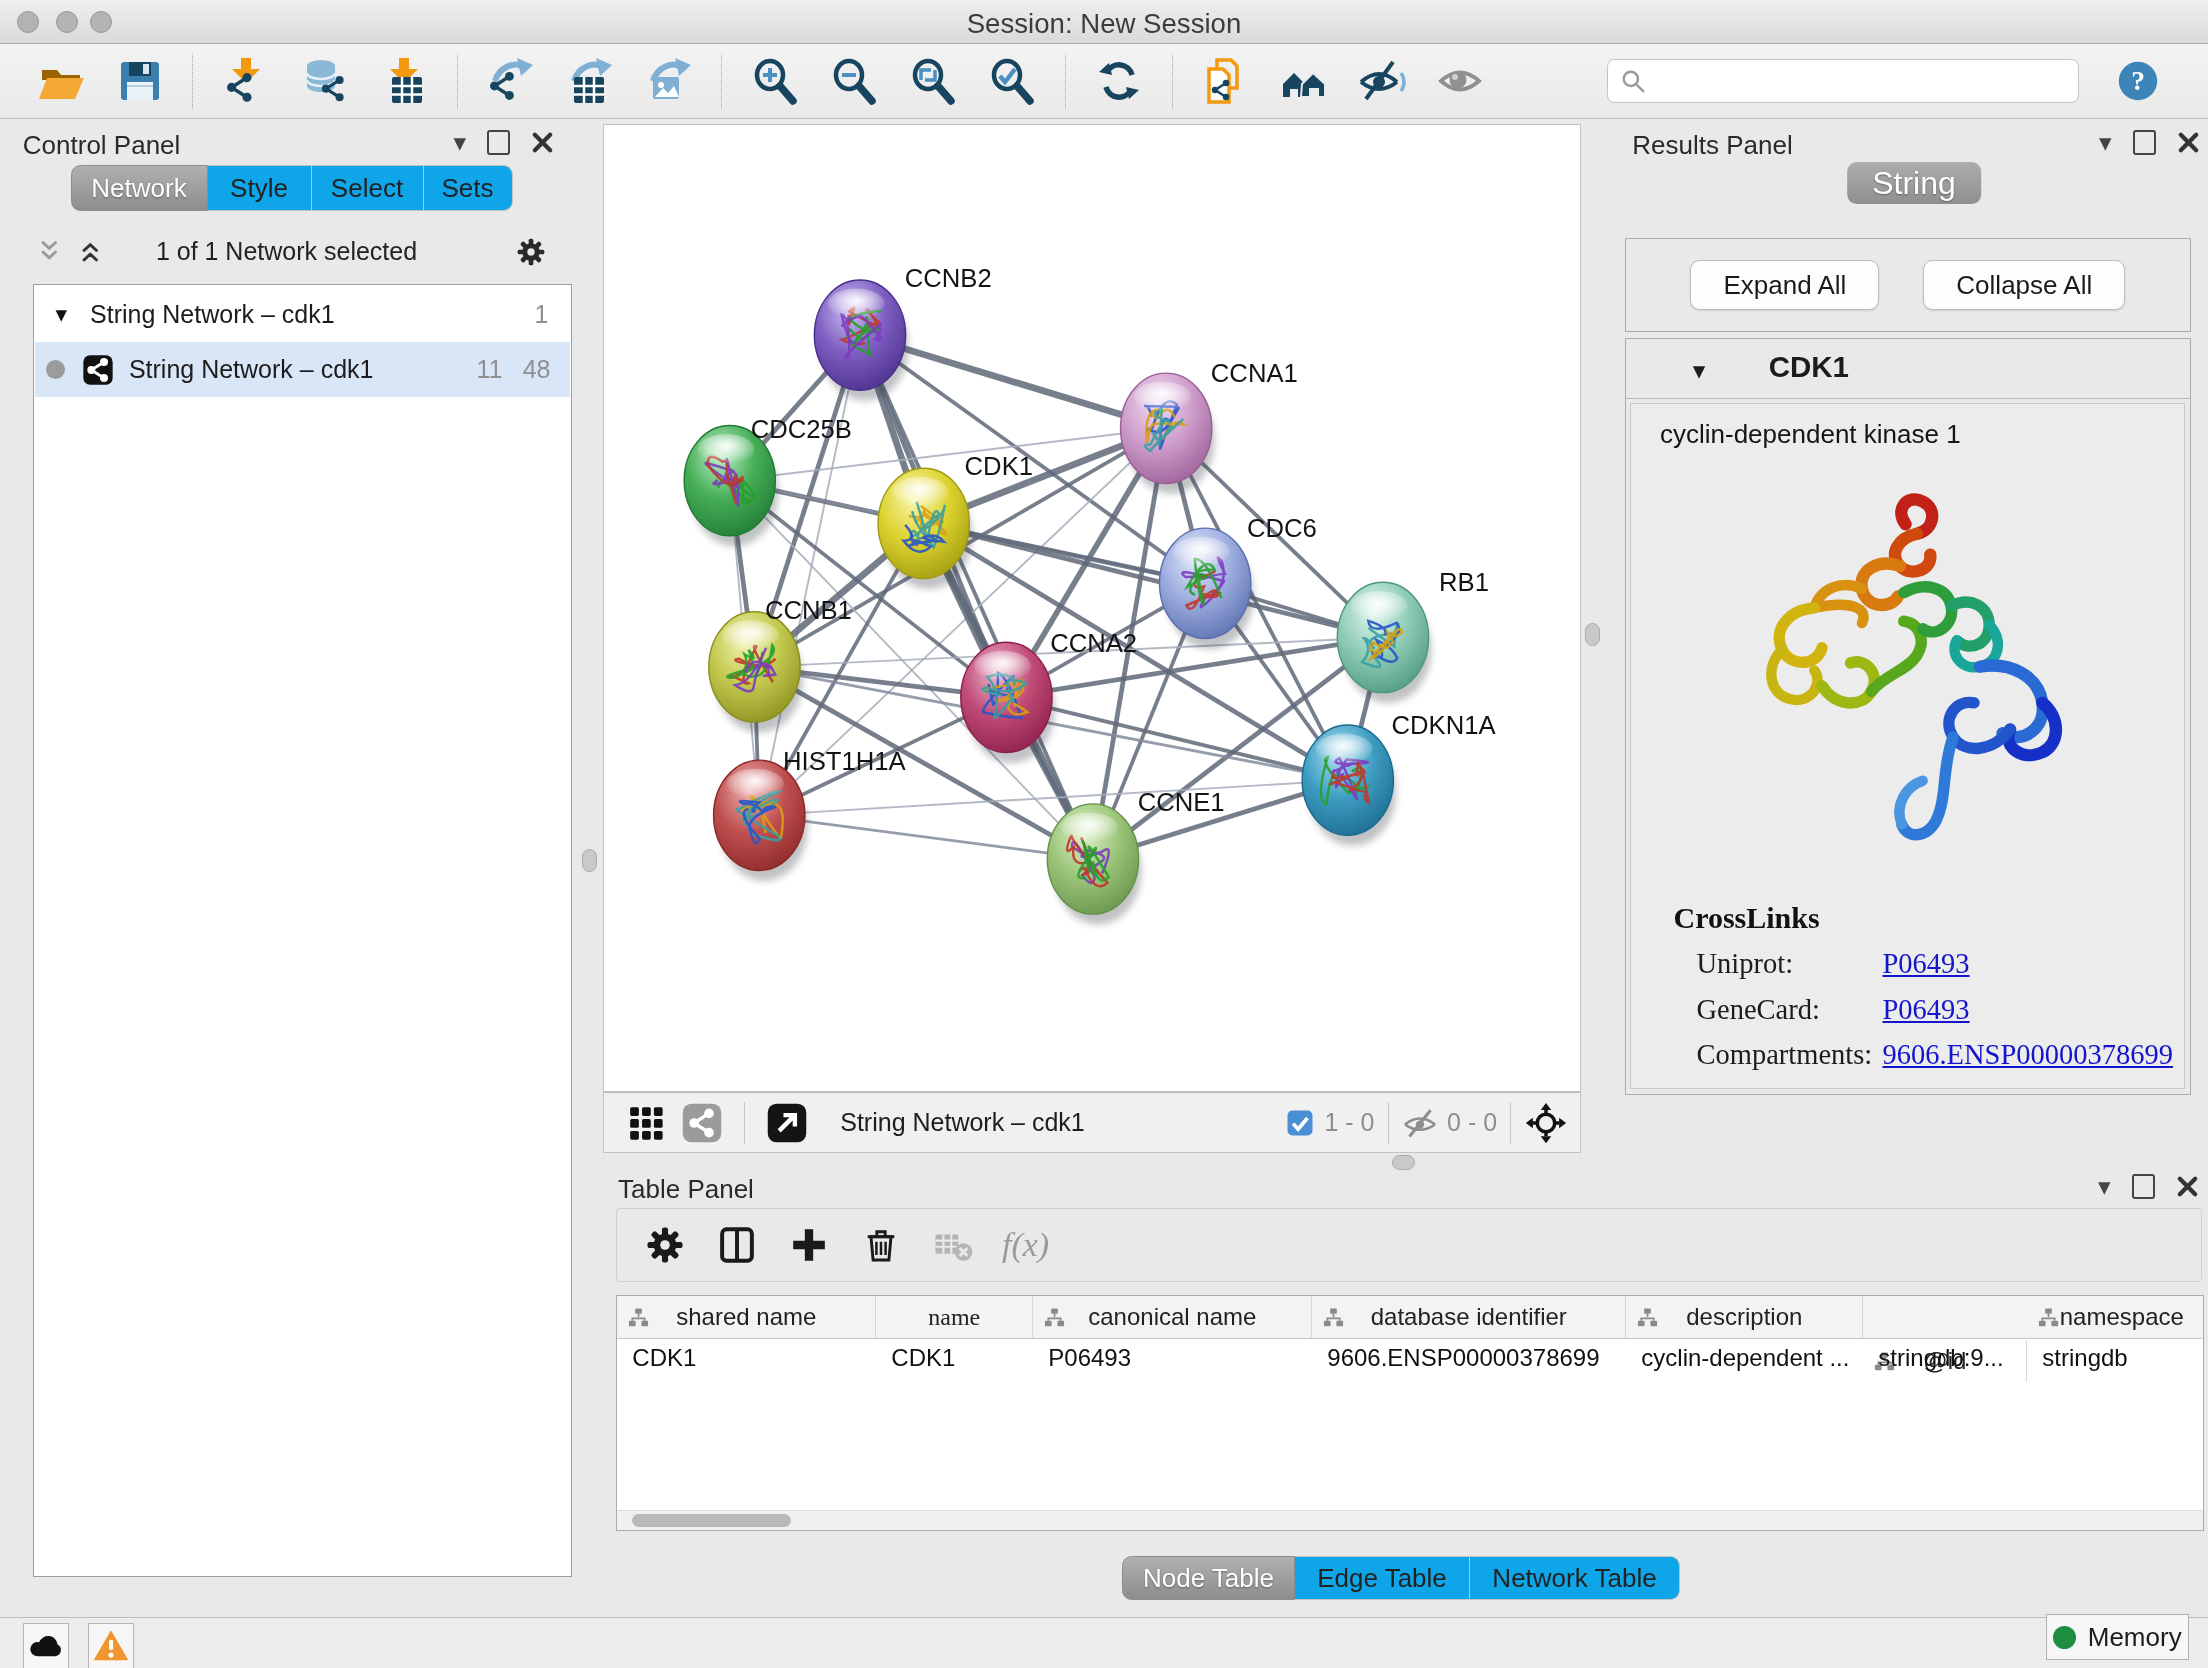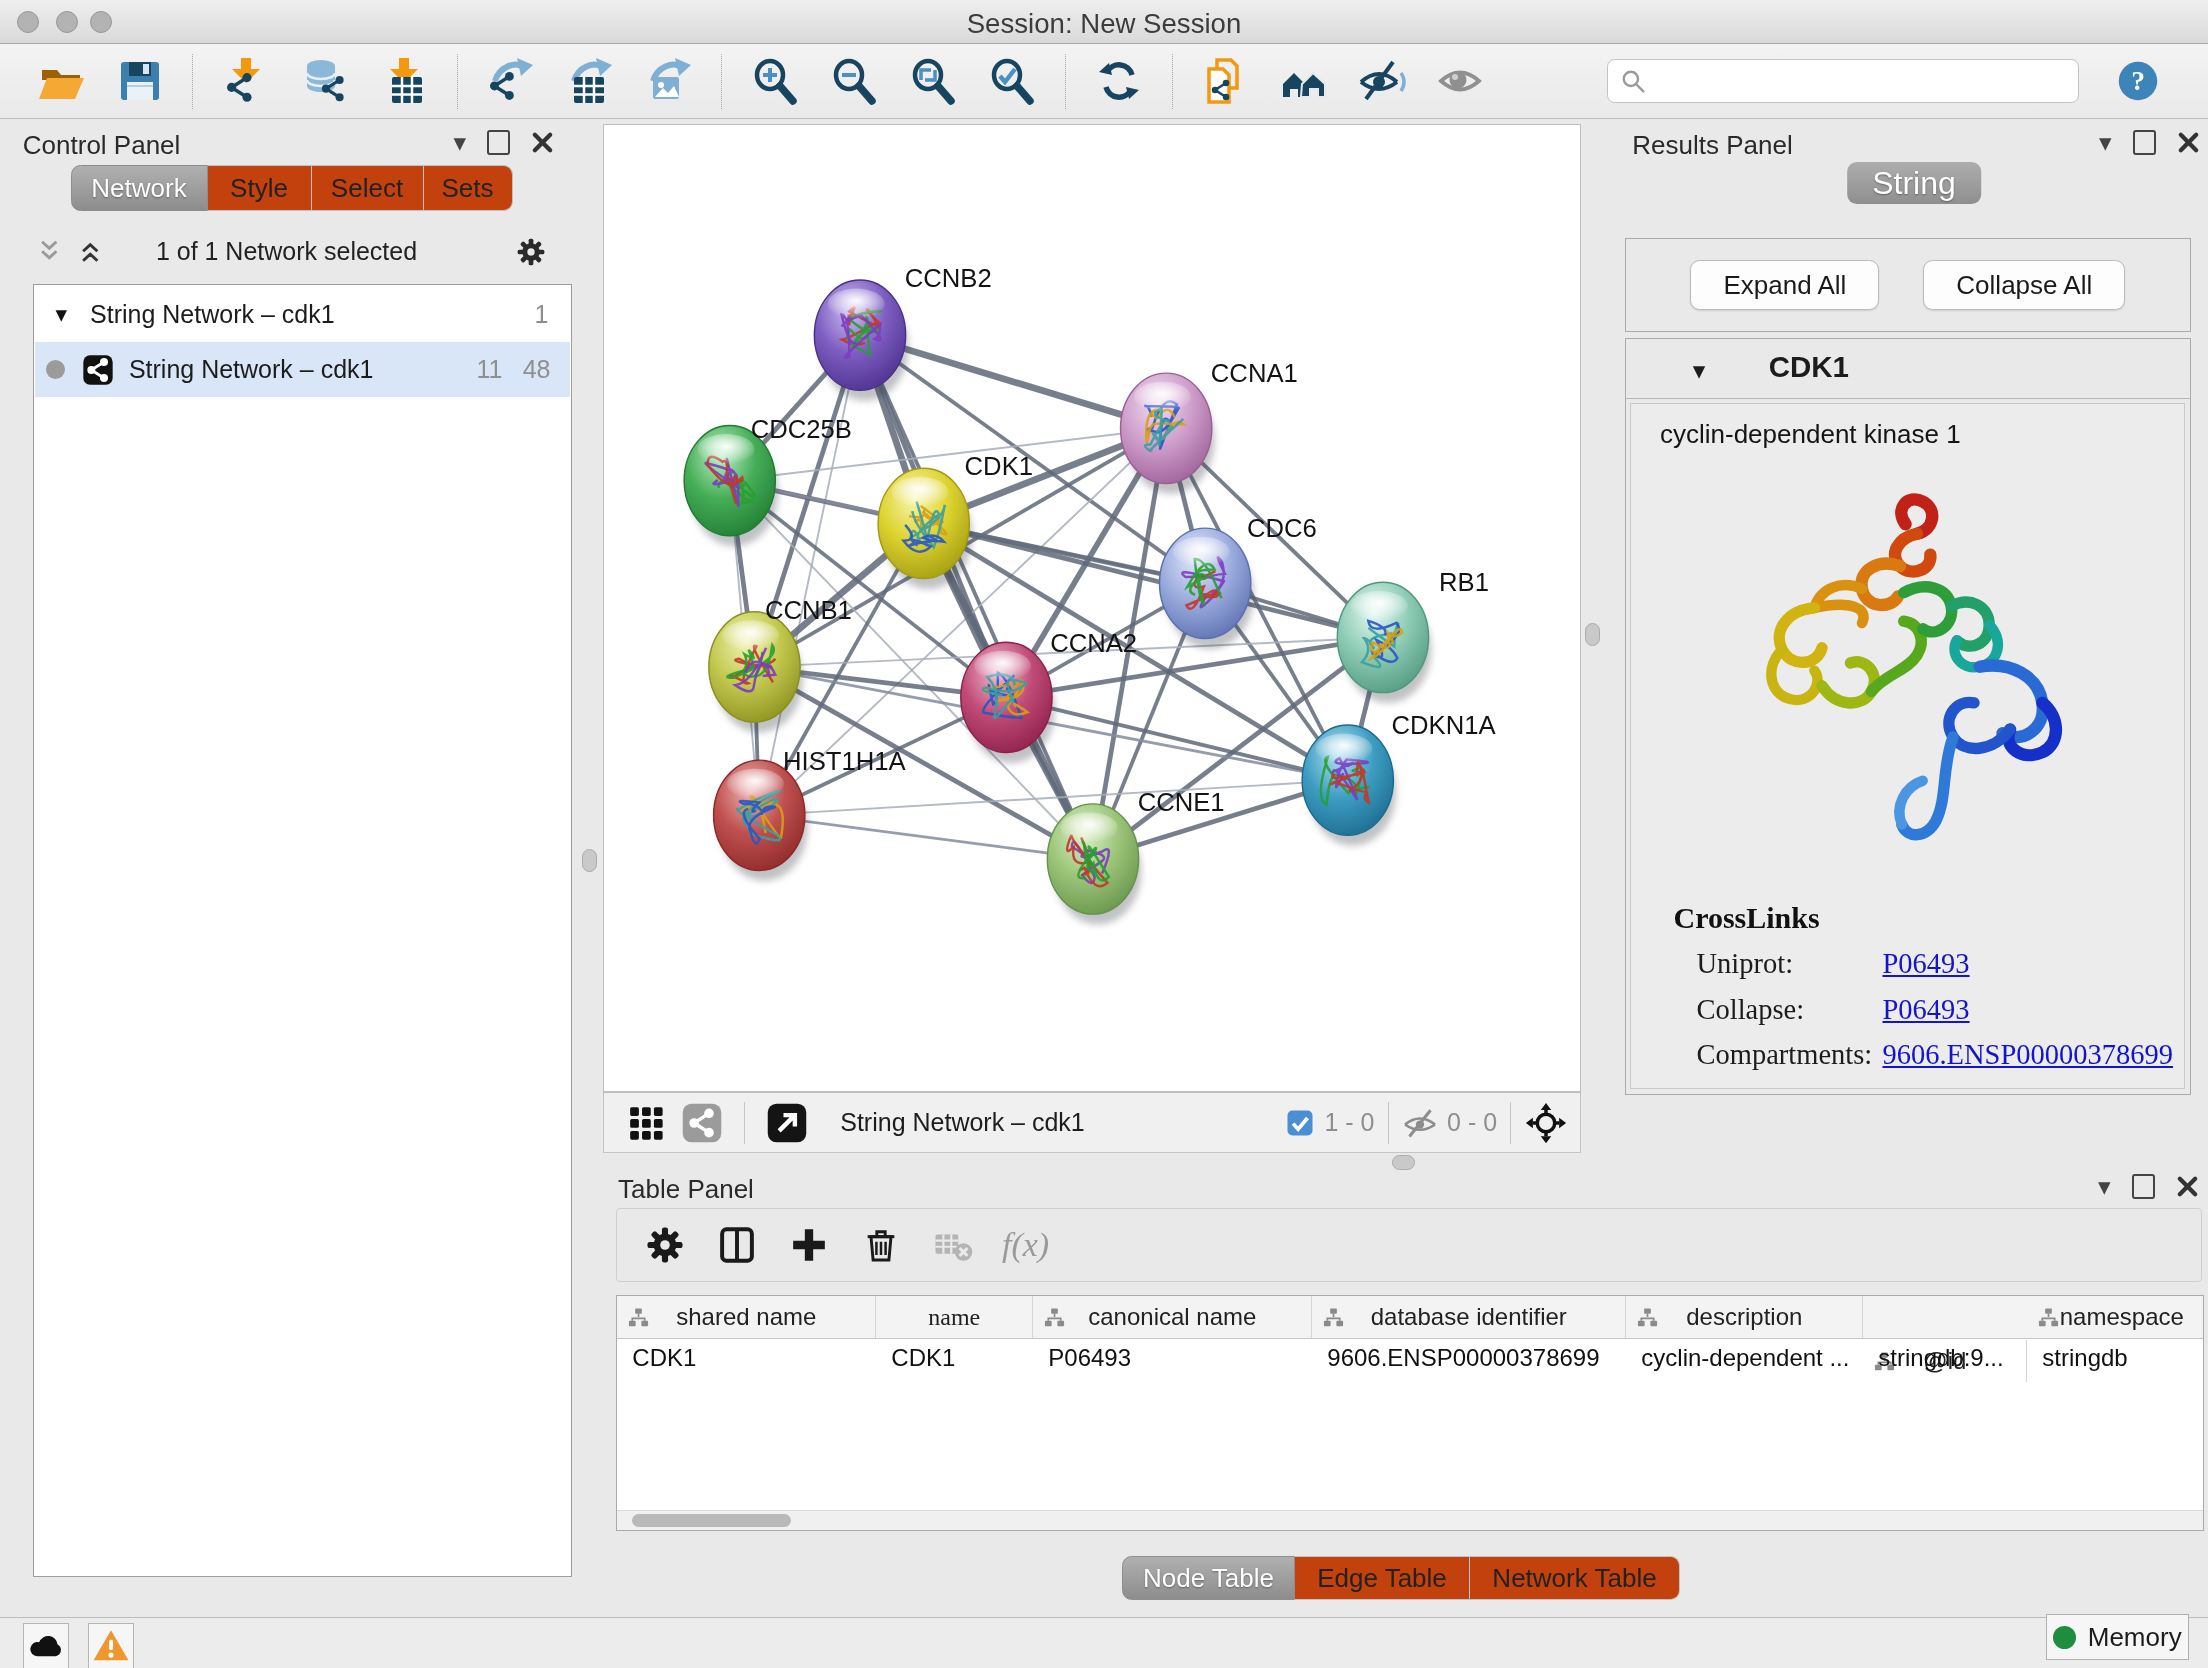--- a/index.html
+++ b/index.html
@@ -34,21 +34,21 @@
   .panel-title{position:absolute;left:13.3px;top:5.7px;font-size:26px;color:#2a2a2a}
   .panel-ctrls{position:absolute;right:9.5px;top:3.8px;display:flex;align-items:center;gap:21px}
   .pc-caret{font-size:25px;color:#444}
   .pc-float{width:19px;height:21px;border:2.9px solid #444;border-radius:2.9px}
   .pc-close svg{display:block}
 
   
   #control-panel{position:absolute;left:9.5px;top:124px;width:554px;height:1453px}
   .tabrow{position:absolute;display:flex}
   .tab{height:46px;display:flex;align-items:center;justify-content:center;
-    font-size:26px;background:#c2410c;border:1px solid #c2c2c2;border-left:none;
+    font-size:26px;background:#0ea5e9;border:1px solid #c2c2c2;border-left:none;
     color:#222;box-sizing:border-box}
   .tab:first-child{border-left:1px solid #c2c2c2;border-radius:9.5px 0 0 9.5px}
   .tab:last-child{border-radius:0 9.5px 9.5px 0}
   .tab.sel{background:linear-gradient(#b0b0b0,#8d8d8d);color:#fff;border-color:#8d8d8d;
     text-shadow:0 1px 1.9px rgba(0,0,0,.35)}
   #cp-tabs{left:61px;top:41px}
   #cp-subhead{position:absolute;left:0;top:103px;width:554px;height:49px;
     display:flex;align-items:center}
   #cp-summary{position:absolute;left:0;right:0;text-align:center;font-size:25px;color:#222}
   #cp-chevrons{position:absolute;left:25px;display:flex;gap:13.3px}
@@ -722,21 +722,21 @@
         </g>
       </svg>
       <div id="crosslinks">
         <div id="cl-head">CrossLinks</div>
         <div id="cl-rows">
             <div class="cl-row">
               <span>Uniprot:</span>
               <span class="cl-link">P06493</span>
             </div>
             <div class="cl-row">
-              <span>Collapse:</span>
+              <span>GeneCard:</span>
               <span class="cl-link">P06493</span>
             </div>
             <div class="cl-row">
               <span>Compartments:</span>
               <span class="cl-link">9606.ENSP00000378699</span>
             </div>
             <div class="cl-row">
               <span>Tissues:</span>
               <span class="cl-link">9606.ENSP00000378699</span>
             </div>

